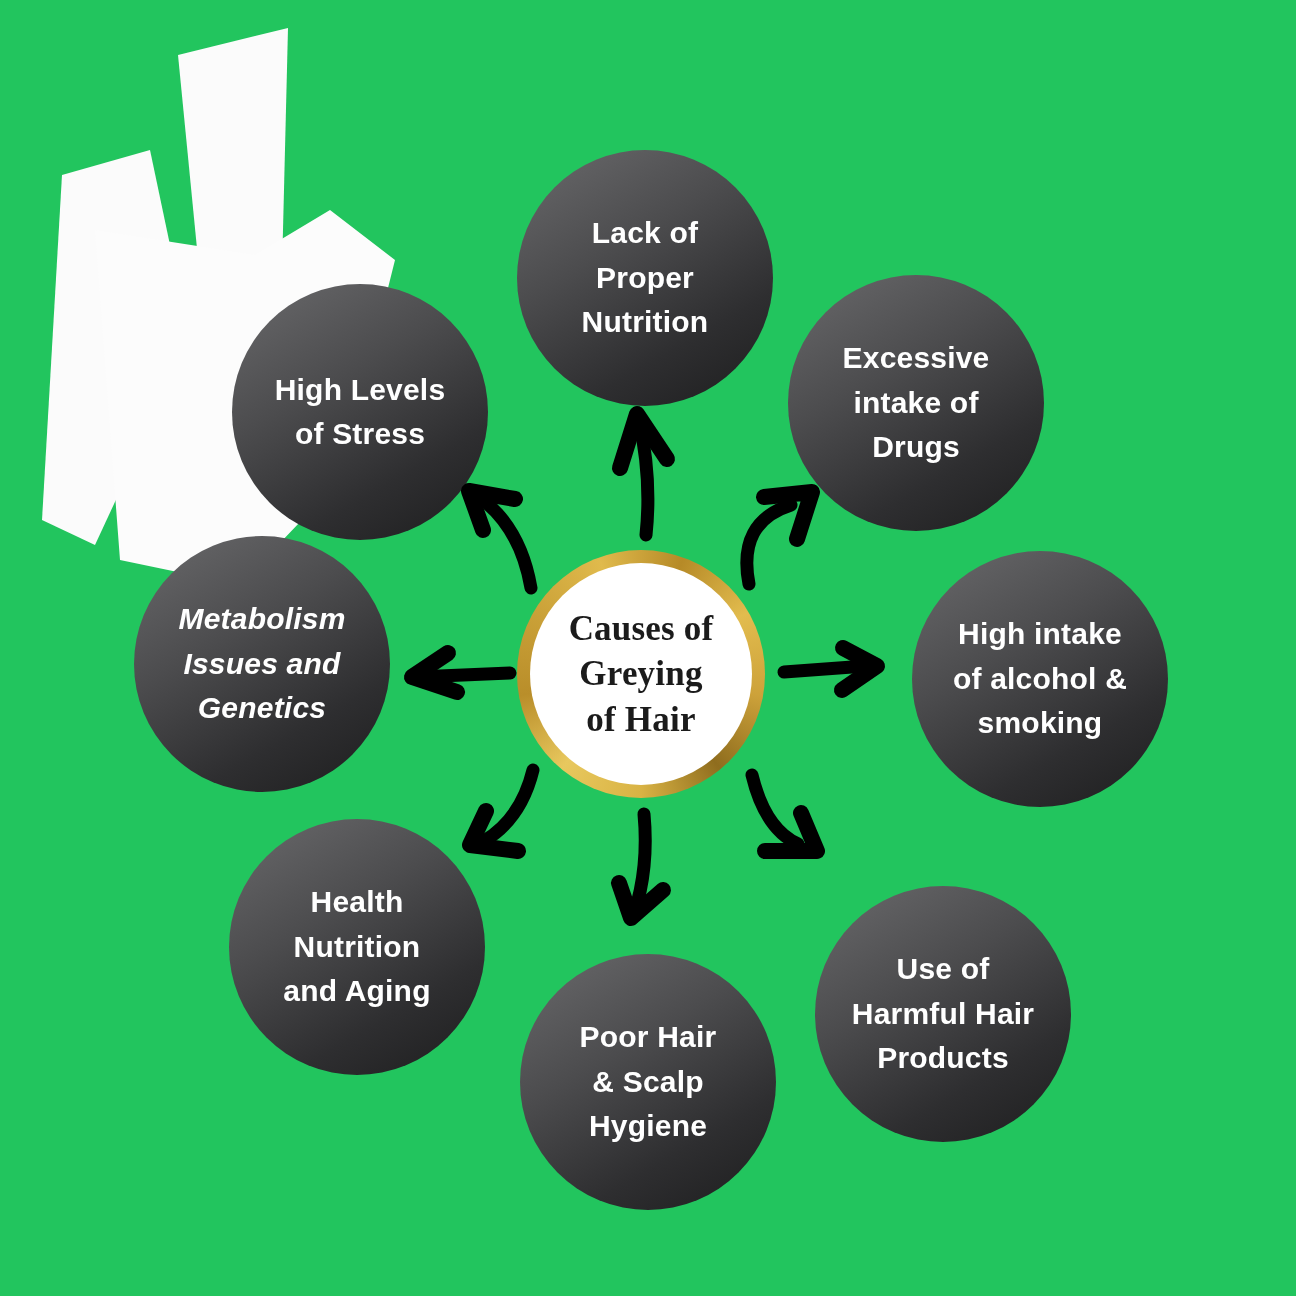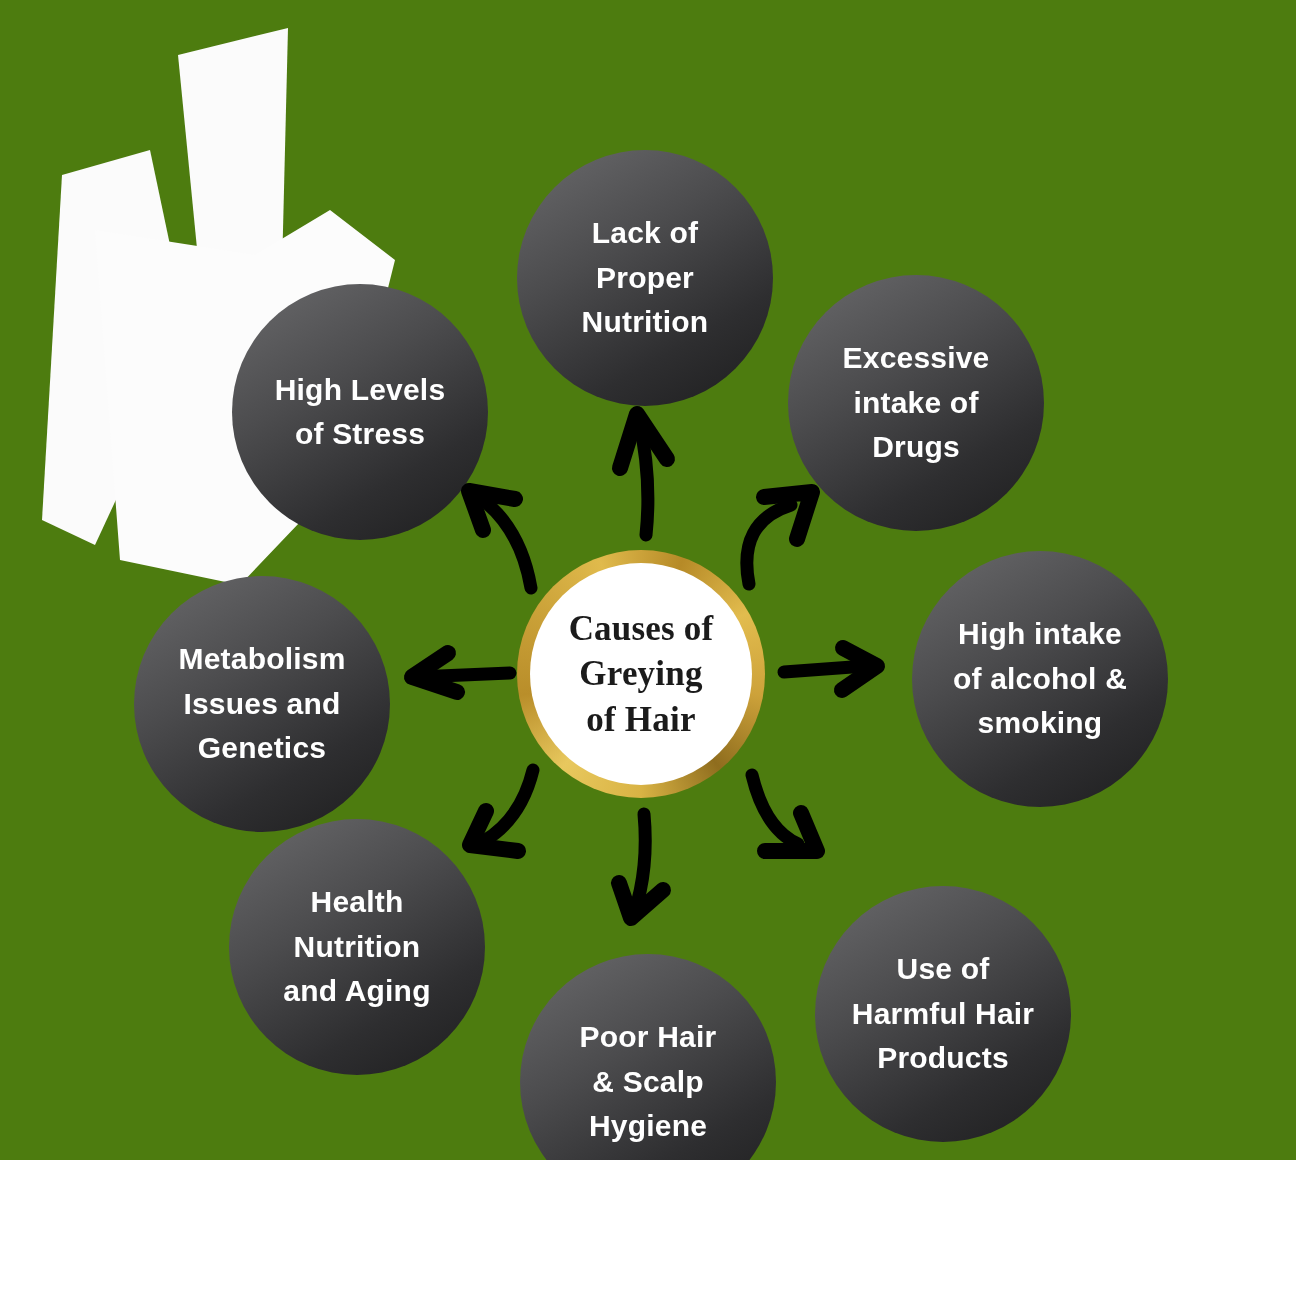--- a/index.html
+++ b/index.html
@@ -3,22 +3,22 @@
 <meta charset="utf-8">
 <style>
   html, body {
     margin: 0;
     padding: 0;
     background: #ffffff;
   }
   #canvas {
     position: relative;
     width: 1296px;
-    height: 1160px;
-    background: #4d7c0f;
+    height: 1296px;
+    background: #22c55e;
     overflow: hidden;
     font-family: "Liberation Sans", sans-serif;
   }
   .cause-circle {
     position: absolute;
     width: 256px;
     height: 256px;
     border-radius: 50%;
     background: linear-gradient(150deg, #6a6a6c 0%, #4c4c4e 38%, #2e2e30 72%, #1d1d1e 100%);
     display: flex;
@@ -125,21 +125,21 @@
 &amp; Scalp
 Hygiene</div>
   </div>
 
   <div class="cause-circle" style="left:229px; top:819px;">
     <div class="cause-label">Health
 Nutrition
 and Aging</div>
   </div>
 
-  <div class="cause-circle" style="left:134px; top:576px;">
+  <div class="cause-circle" style="left:134px; top:536px;font-style:italic;">
     <div class="cause-label">Metabolism
 Issues and
 Genetics</div>
   </div>
 
   <div class="cause-circle" style="left:232px; top:284px;">
     <div class="cause-label">High Levels
 of Stress</div>
   </div>
 

